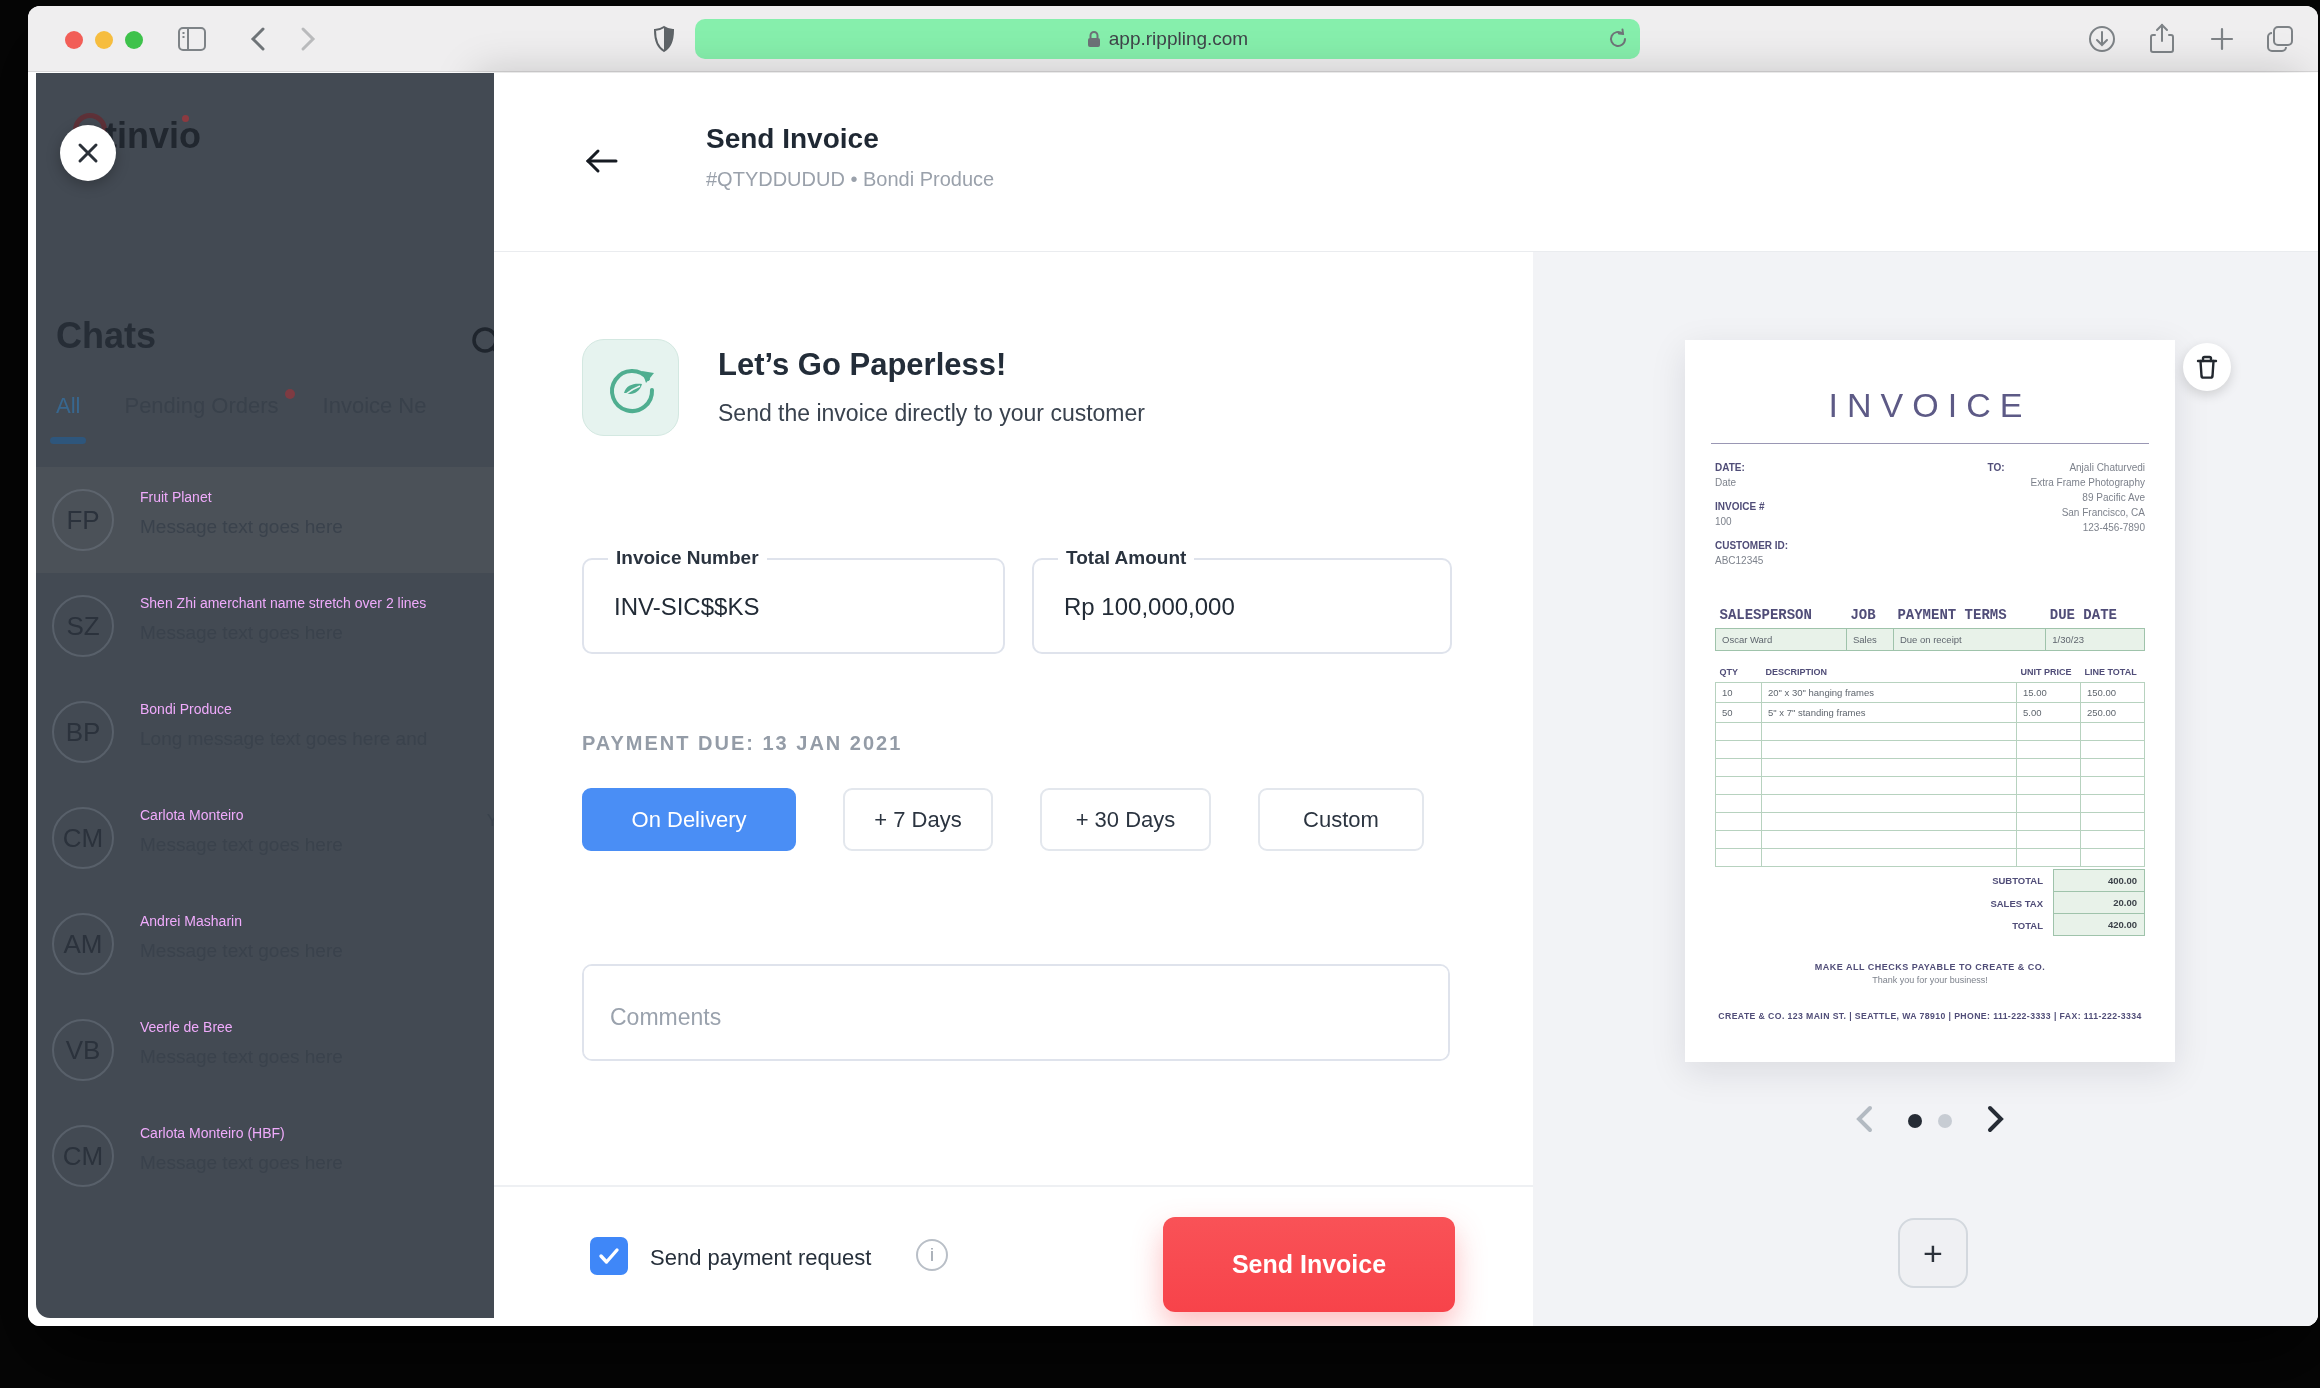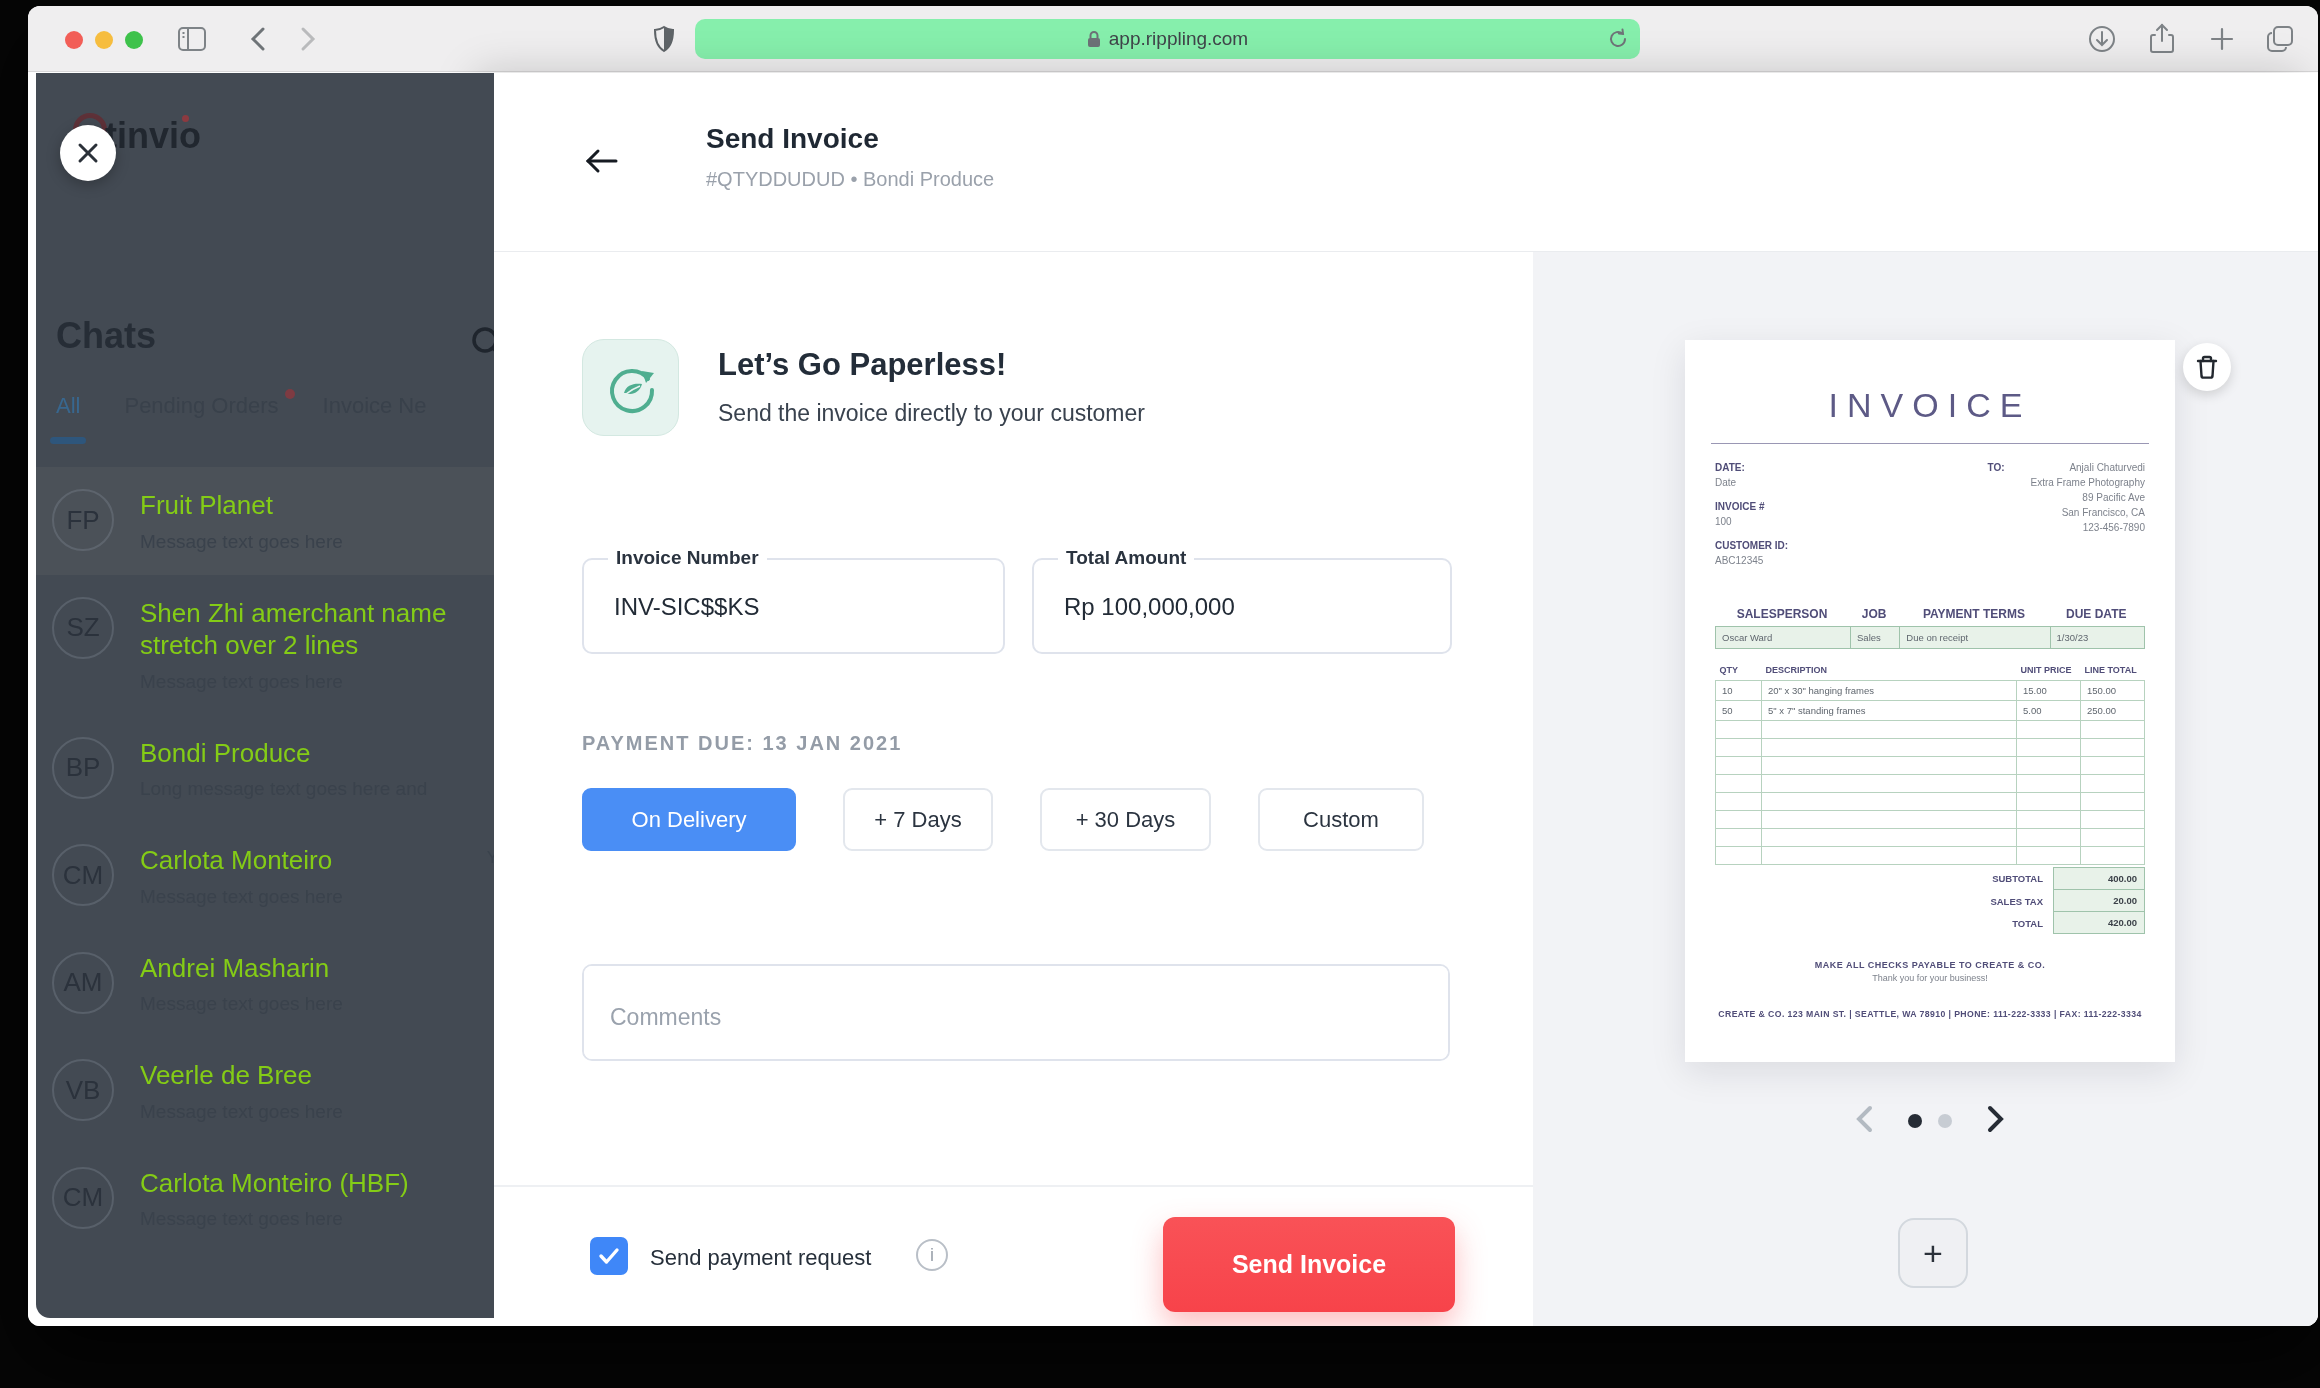--- a/index.html
+++ b/index.html
@@ -45,21 +45,21 @@
   .tab.active { color:#38678f; }
   .tab.active::after { content:""; position:absolute; left:-6px; right:-6px; top:44px; height:7px;
     border-radius:4px; background:#2e567c; }
   .tab .reddot { position:absolute; right:-16px; top:-4px; width:10px; height:10px; border-radius:50%; background:#7e3b42; }
   .chat-list { margin-top:18px; }
   .chat-row { position:relative; display:flex; padding:22px 10px 22px 16px; gap:26px; }
   .chat-row.hl { background:#4b5158; }
   .avatar { flex:none; width:62px; height:62px; border-radius:50%; border:2px solid rgba(130,138,148,.35);
     color:#2b323c; font-size:26px; display:flex; align-items:center; justify-content:center; }
   .chat-texts { min-width:0; flex:1; }
-  .chat-name { font-size:26px; color:#84cc16; line-height:1.25; max-width:350px; }
+  .chat-name { font-size:14px; color:#f0abfc; line-height:1.25; max-width:350px; }
   .chat-msg { font-size:19px; color:#3a424c; margin-top:9px; white-space:nowrap; overflow:hidden; }
   .chat-time { position:absolute; right:-4px; top:26px; font-size:17px; color:#3a424c; }
 
   
   .modal { flex:1; display:flex; flex-direction:column; background:#fff; box-shadow:-18px 0 40px rgba(0,0,0,.18); min-width:0; }
   .modal-header { position:relative; height:179px; background:#fff; border-bottom:1px solid #eaecef; flex:none; }
   .back-arrow { position:absolute; left:82px; top:62px; width:52px; height:52px; display:flex;
     align-items:center; justify-content:center; color:#161b22; }
   .mh-title { position:absolute; left:212px; top:50px; font-size:28px; font-weight:bold; color:#1f2833; }
   .mh-sub { position:absolute; left:212px; top:95px; font-size:20px; color:#9aa1ab; }
@@ -112,21 +112,21 @@
 
   .inv-title { text-align:center; font-size:34px; letter-spacing:9px; color:#5d5a86; font-weight:normal; }
   .inv-hr { border:none; border-top:1px solid #9a97b4; margin:18px -4px 16px; }
   .inv-meta { display:flex; justify-content:space-between; font-size:10px; line-height:1.5; }
   .inv-meta .lab { color:#504d78; font-weight:bold; }
   .inv-meta .val { color:#7d828c; }
   .meta-item { margin-bottom:9px; }
   .to-block { display:flex; gap:26px; text-align:right; }
   .to-lines { color:#7d828c; }
   .inv-sales { margin-top:30px; width:100%; border-collapse:collapse; font-size:9.5px; }
-  .inv-sales th { color:#504d78; text-align:center; padding:0 6px 5px 4px; font-size:12px; }
+  .inv-sales th { color:#504d78; text-align:left; padding:0 6px 5px 4px; font-size:14px;font-family:Liberation Mono, monospace; }
   .inv-sales td { background:#e8f2e9; border:1px solid #9fc3ab; color:#5f666e; padding:5px 6px; }
   .inv-items { margin-top:16px; width:100%; border-collapse:collapse; font-size:9.5px; }
   .inv-items th { color:#504d78; text-align:left; padding:0 6px 5px 4px; font-size:9px; }
   .inv-items th.r, .inv-items td.r { text-align:left; }
   .inv-items td { border:1px solid #b7d2bf; color:#5f666e; padding:4px 6px; height:18px; }
   .col-qty{ width:46px; } .col-unit{ width:64px; } .col-line{ width:64px; }
   .totals { display:flex; flex-direction:column; align-items:flex-end; margin-top:2px; font-size:9.5px; }
   .trow { display:flex; align-items:center;margin-left:24px; }
   .trow .tlab { color:#504d78; font-weight:bold; margin-right:10px; }
   .trow .tval { width:92px; text-align:right; background:#e8f2e9; border:1px solid #9fc3ab;

